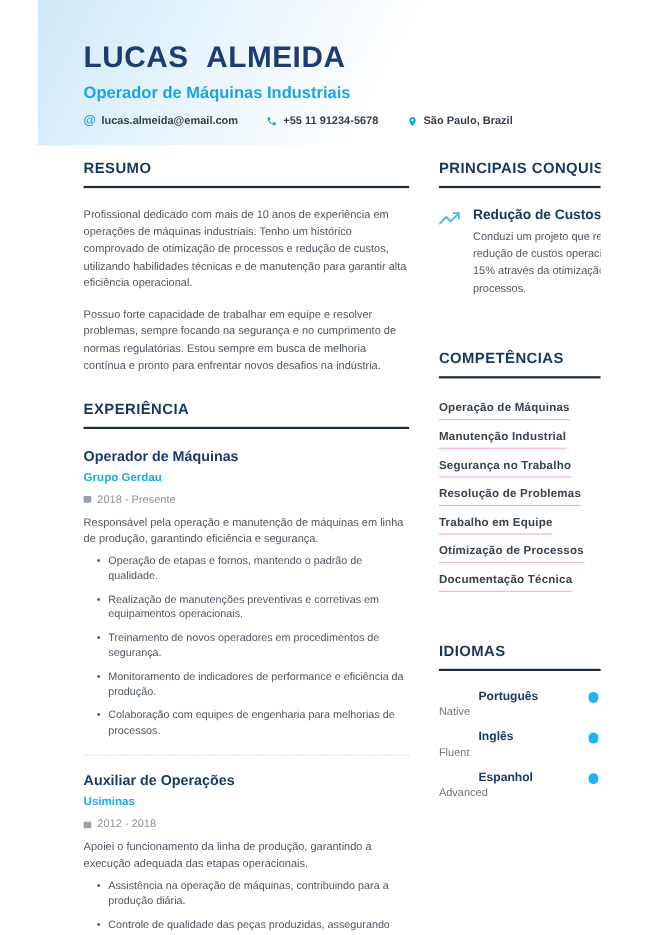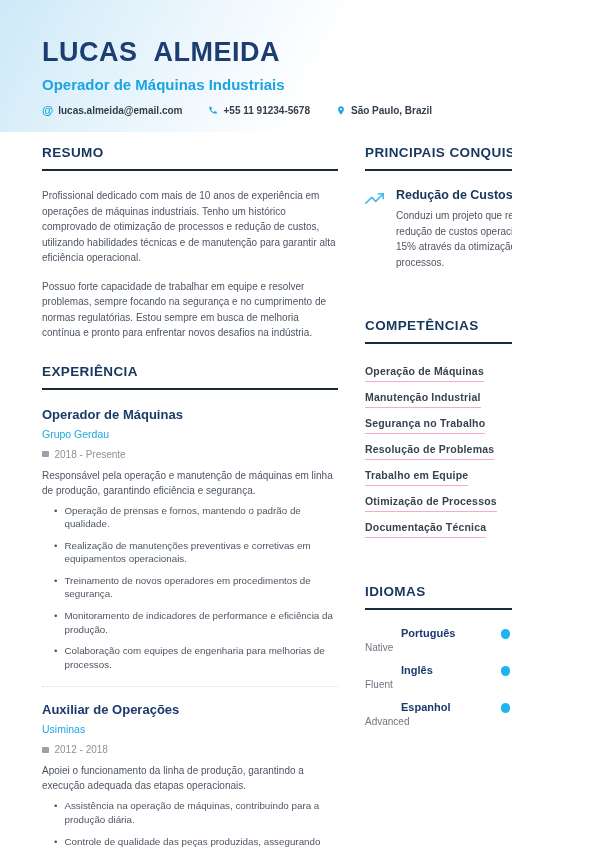--- a/index.html
+++ b/index.html
@@ -1,19 +1,19 @@
 <!DOCTYPE html>
 <html><head>
 <meta charset="utf-8">
 <style>
   * { margin:0; padding:0; box-sizing:border-box; }
   html,body { background:#ffffff; }
   .page {
     width:512px; height:850px; background:#ffffff; overflow:hidden; position:relative;
-    font-family:"Liberation Sans", sans-serif; color:#4e5663;
+    font-family:"Liberation Sans", sans-serif; color:#4e5663;margin-left:34px;
   }
   
   .header {
     height:132px; padding:37px 42px 0;
     background:linear-gradient(118deg,#cde9f8 0%,#ddf0fa 18%,#eef7fd 38%,#ffffff 62%);
   }
   .name { font-size:27px; font-weight:bold; color:#1d3d72; letter-spacing:.5px; word-spacing:9px; }
   .title { font-size:15px; font-weight:bold; color:#1ba4e0; margin-top:8px; }
   .contacts { display:flex; gap:26px; margin-top:11px; align-items:center; }
   .contact { display:flex; align-items:center; gap:5px; font-size:10px; font-weight:bold; color:#343d4a; }
@@ -26,21 +26,21 @@
   .col-right { width:193px; flex:0 0 193px; }
   .sec-head {
     font-size:13.5px; font-weight:bold; color:#17365d; letter-spacing:.4px;
     padding-bottom:9px; border-bottom:2.5px solid #1c2936; margin-bottom:17px;
   }
   
   .para { font-size:10px; line-height:15.5px; color:#4e5663; margin-bottom:13px; }
   
   .sec-exp { margin-top:23px; }
   .job-title { font-size:13px; font-weight:bold; color:#1b3a6b; }
-  .job-company { font-size:10.5px; font-weight:normal; color:#1ca9e3; margin-top:6px; }
+  .job-company { font-size:10.5px; font-weight:bold; color:#1ca9e3; margin-top:6px; }
   .job-date { display:flex; align-items:center; gap:6px; margin-top:9px; font-size:10px; color:#8b929b; }
   .date-sq { width:6.5px; height:6.5px; background:#99a1aa; border-radius:1px; flex:0 0 auto; }
   .job-summary { font-size:10px; line-height:15px; margin-top:8px; color:#4e5663; }
   .bullets { margin-top:6px; }
   .bullet { display:flex; gap:7px; padding-left:12px; margin-bottom:7.5px; font-size:9.8px; line-height:13.8px; color:#4e5663; }
   .bullet .bdot { flex:0 0 auto; line-height:13.8px; }
   .job-divider { border:none; border-top:1.5px dotted #d4d9dd; margin:15px 0 15px; }
   
   .ach { display:flex; gap:12px; }
   .ach-icon { flex:0 0 auto; margin-top:1px; }
@@ -111,21 +111,21 @@
           <div class="job-title">Operador de Máquinas</div>
           <div class="job-company">Grupo Gerdau</div>
           <div class="job-date">
             <span class="date-sq"></span>
             <span>2018 - Presente</span>
           </div>
           <div class="job-summary">Responsável pela operação e manutenção de máquinas em linha de produção, garantindo eficiência e segurança.</div>
           <div class="bullets">
             <div class="bullet">
                 <span class="bdot">•</span>
-                <span>Operação de prensas e fornos, mantendo o padrão de qualidade.</span>
+                <span>Operação de etapas e fornos, mantendo o padrão de qualidade.</span>
               </div>
             <div class="bullet">
                 <span class="bdot">•</span>
                 <span>Realização de manutenções preventivas e corretivas em equipamentos operacionais.</span>
               </div>
             <div class="bullet">
                 <span class="bdot">•</span>
                 <span>Treinamento de novos operadores em procedimentos de segurança.</span>
               </div>
             <div class="bullet">

